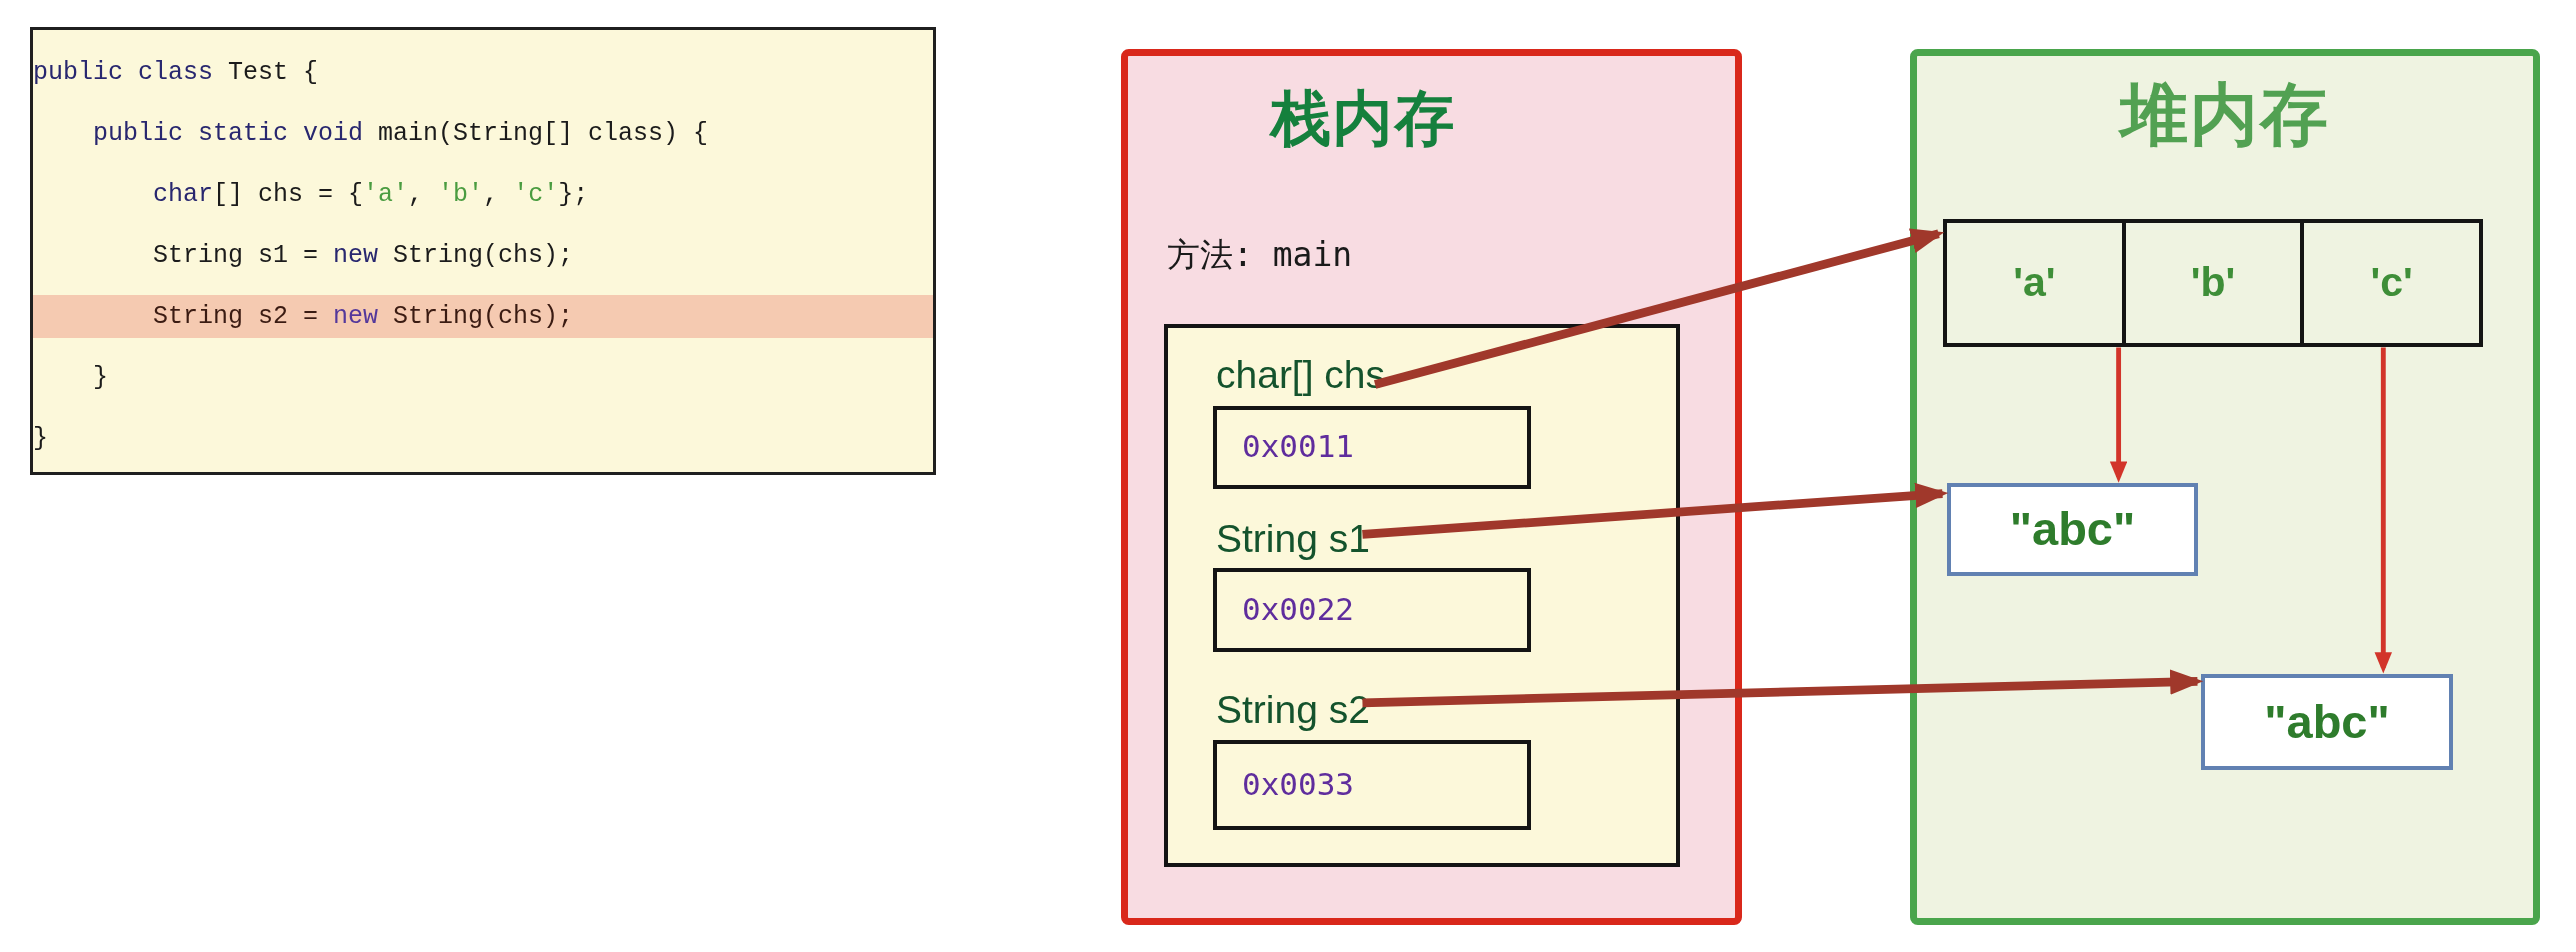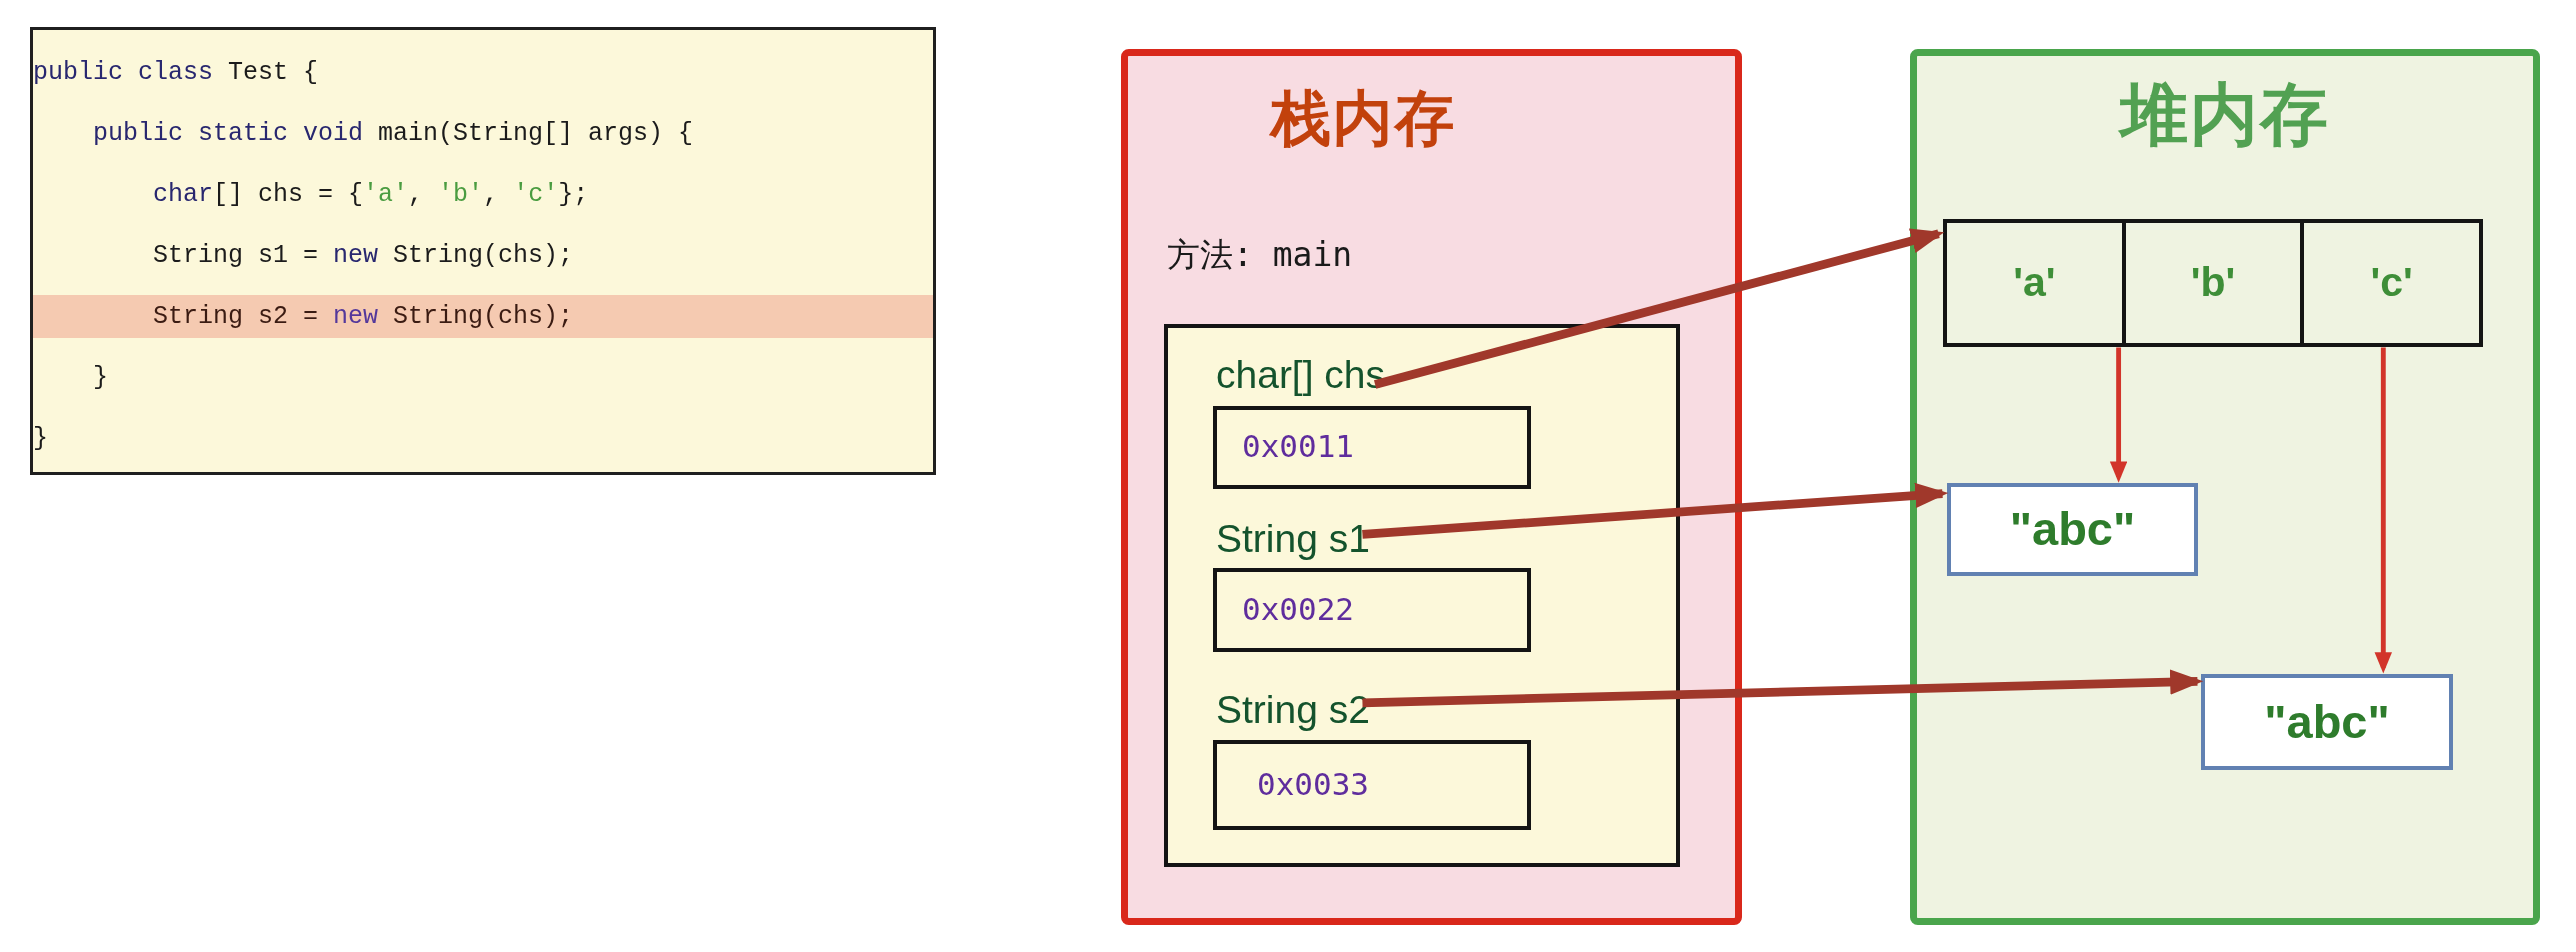--- a/index.html
+++ b/index.html
@@ -25,21 +25,21 @@
   .tok-kw2{color:#54389b;}
   .tok-pl5{color:#3a1b12;}
   
   .stack-box{
     position:absolute;left:1121px;top:49px;width:621px;height:876px;box-sizing:border-box;
     background:#f8dce2;border:7.8px solid #d9281b;border-radius:7.8px;
   }
   .stack-title{
     position:absolute;left:0;right:0;top:23.4px;text-align:center;
     transform:translateX(-68px);
-    font-size:60px;font-weight:bold;color:#c2410c;letter-spacing:1.9px;
+    font-size:60px;font-weight:bold;color:#15803d;letter-spacing:1.9px;
   }
   .method-label{
     position:absolute;left:39px;top:177px;font-size:33px;color:#1a1a1a;
     font-family:"DejaVu Sans Mono", monospace;
   }
   .stack-frame{
     position:absolute;left:36px;top:268px;width:516px;height:543px;box-sizing:border-box;
     background:#fcf8da;border:4.9px solid #141414;
   }
   .var-label{
@@ -48,21 +48,21 @@
   .addr-box{
     position:absolute;left:45px;width:318px;box-sizing:border-box;
     background:#fcf8da;border:4.9px solid #141414;
   }
   .addr-text{
     display:block;padding-left:25px;font-size:31px;font-weight:normal;color:#5f2d9d;
     font-family:"DejaVu Sans Mono", monospace;
   }
   .lbl-1{top:29px;} .box-1{top:78px;height:83px;} .box-1 .addr-text{line-height:73px;}
   .lbl-2{top:193px;} .box-2{top:240px;height:84px;} .box-2 .addr-text{line-height:74px;}
-  .lbl-3{top:364px;} .box-3{top:412px;height:90px;} .box-3 .addr-text{line-height:80px;margin-left:15px;}
+  .lbl-3{top:364px;} .box-3{top:412px;height:90px;} .box-3 .addr-text{line-height:80px;}
   
   .heap-box{
     position:absolute;left:1910px;top:49px;width:630px;height:876px;box-sizing:border-box;
     background:#eff3e1;border:7.8px solid #4aa54c;border-radius:7.8px;
   }
   .heap-title{
     position:absolute;left:0;right:0;top:13.6px;text-align:center;
     font-size:68px;font-weight:bold;color:#52a152;letter-spacing:1.9px;
   }
   .char-array{
@@ -83,21 +83,21 @@
   
   .arrows{position:absolute;left:0;top:0;width:2576px;height:953px;pointer-events:none;}
 </style>
 </head>
 <body>
 
 <div class="canvas">
 
   <div class="code-box">
     <div class="code-line"><span class="tok-kw">public class </span><span>Test {</span></div>
-    <div class="code-line"><span>    </span><span class="tok-kw">public static void </span><span>main(String[] args) {</span></div>
+    <div class="code-line"><span>    </span><span class="tok-kw">public static void </span><span>main(String[] class) {</span></div>
     <div class="code-line"><span>        </span><span class="tok-kw">char</span><span>[] chs = {</span><span class="tok-ch">'a'</span><span>, </span><span class="tok-ch">'b'</span><span>, </span><span class="tok-ch">'c'</span><span>};</span></div>
     <div class="code-line"><span>        String s1 = </span><span class="tok-kw">new</span><span> String(chs);</span></div>
     <div class="code-line hl"><span class="tok-pl5">        String s2 = </span><span class="tok-kw2">new</span><span class="tok-pl5"> String(chs);</span></div>
     <div class="code-line"><span>    }</span></div>
     <div class="code-line"><span>}</span></div>
   </div>
 
   <div class="stack-box">
     <div class="stack-title">栈内存</div>
     <div class="method-label">方法: main</div>

